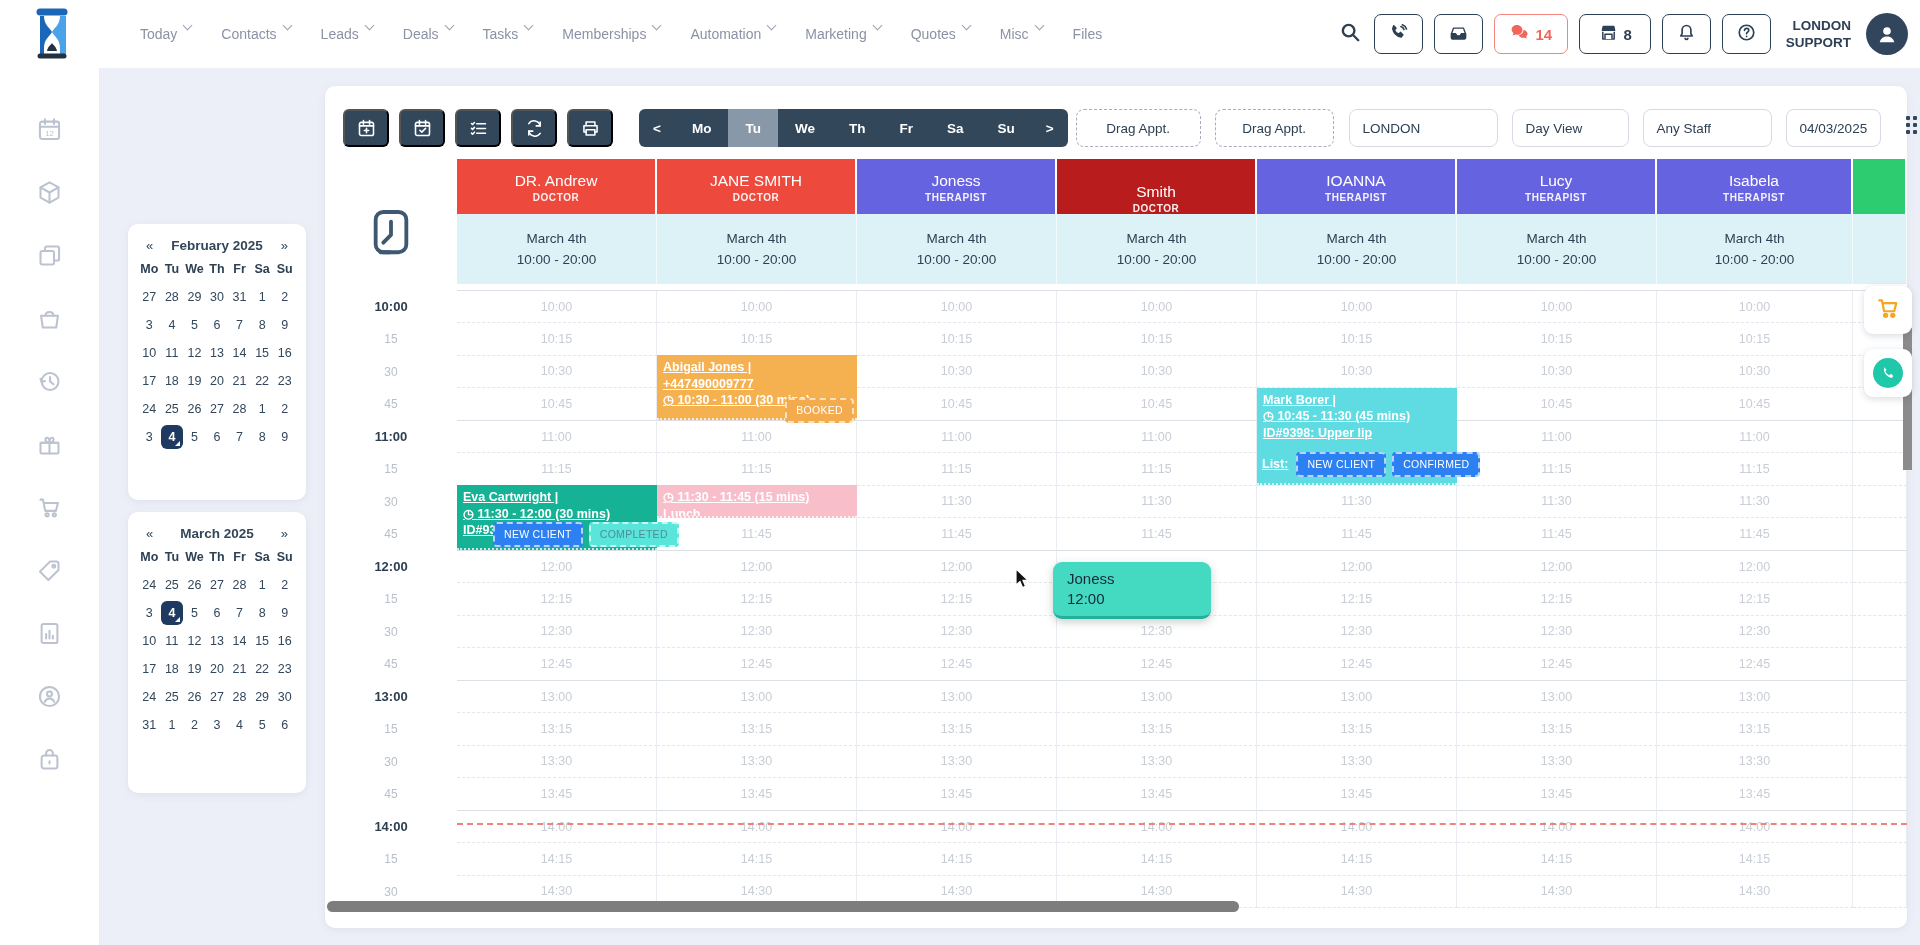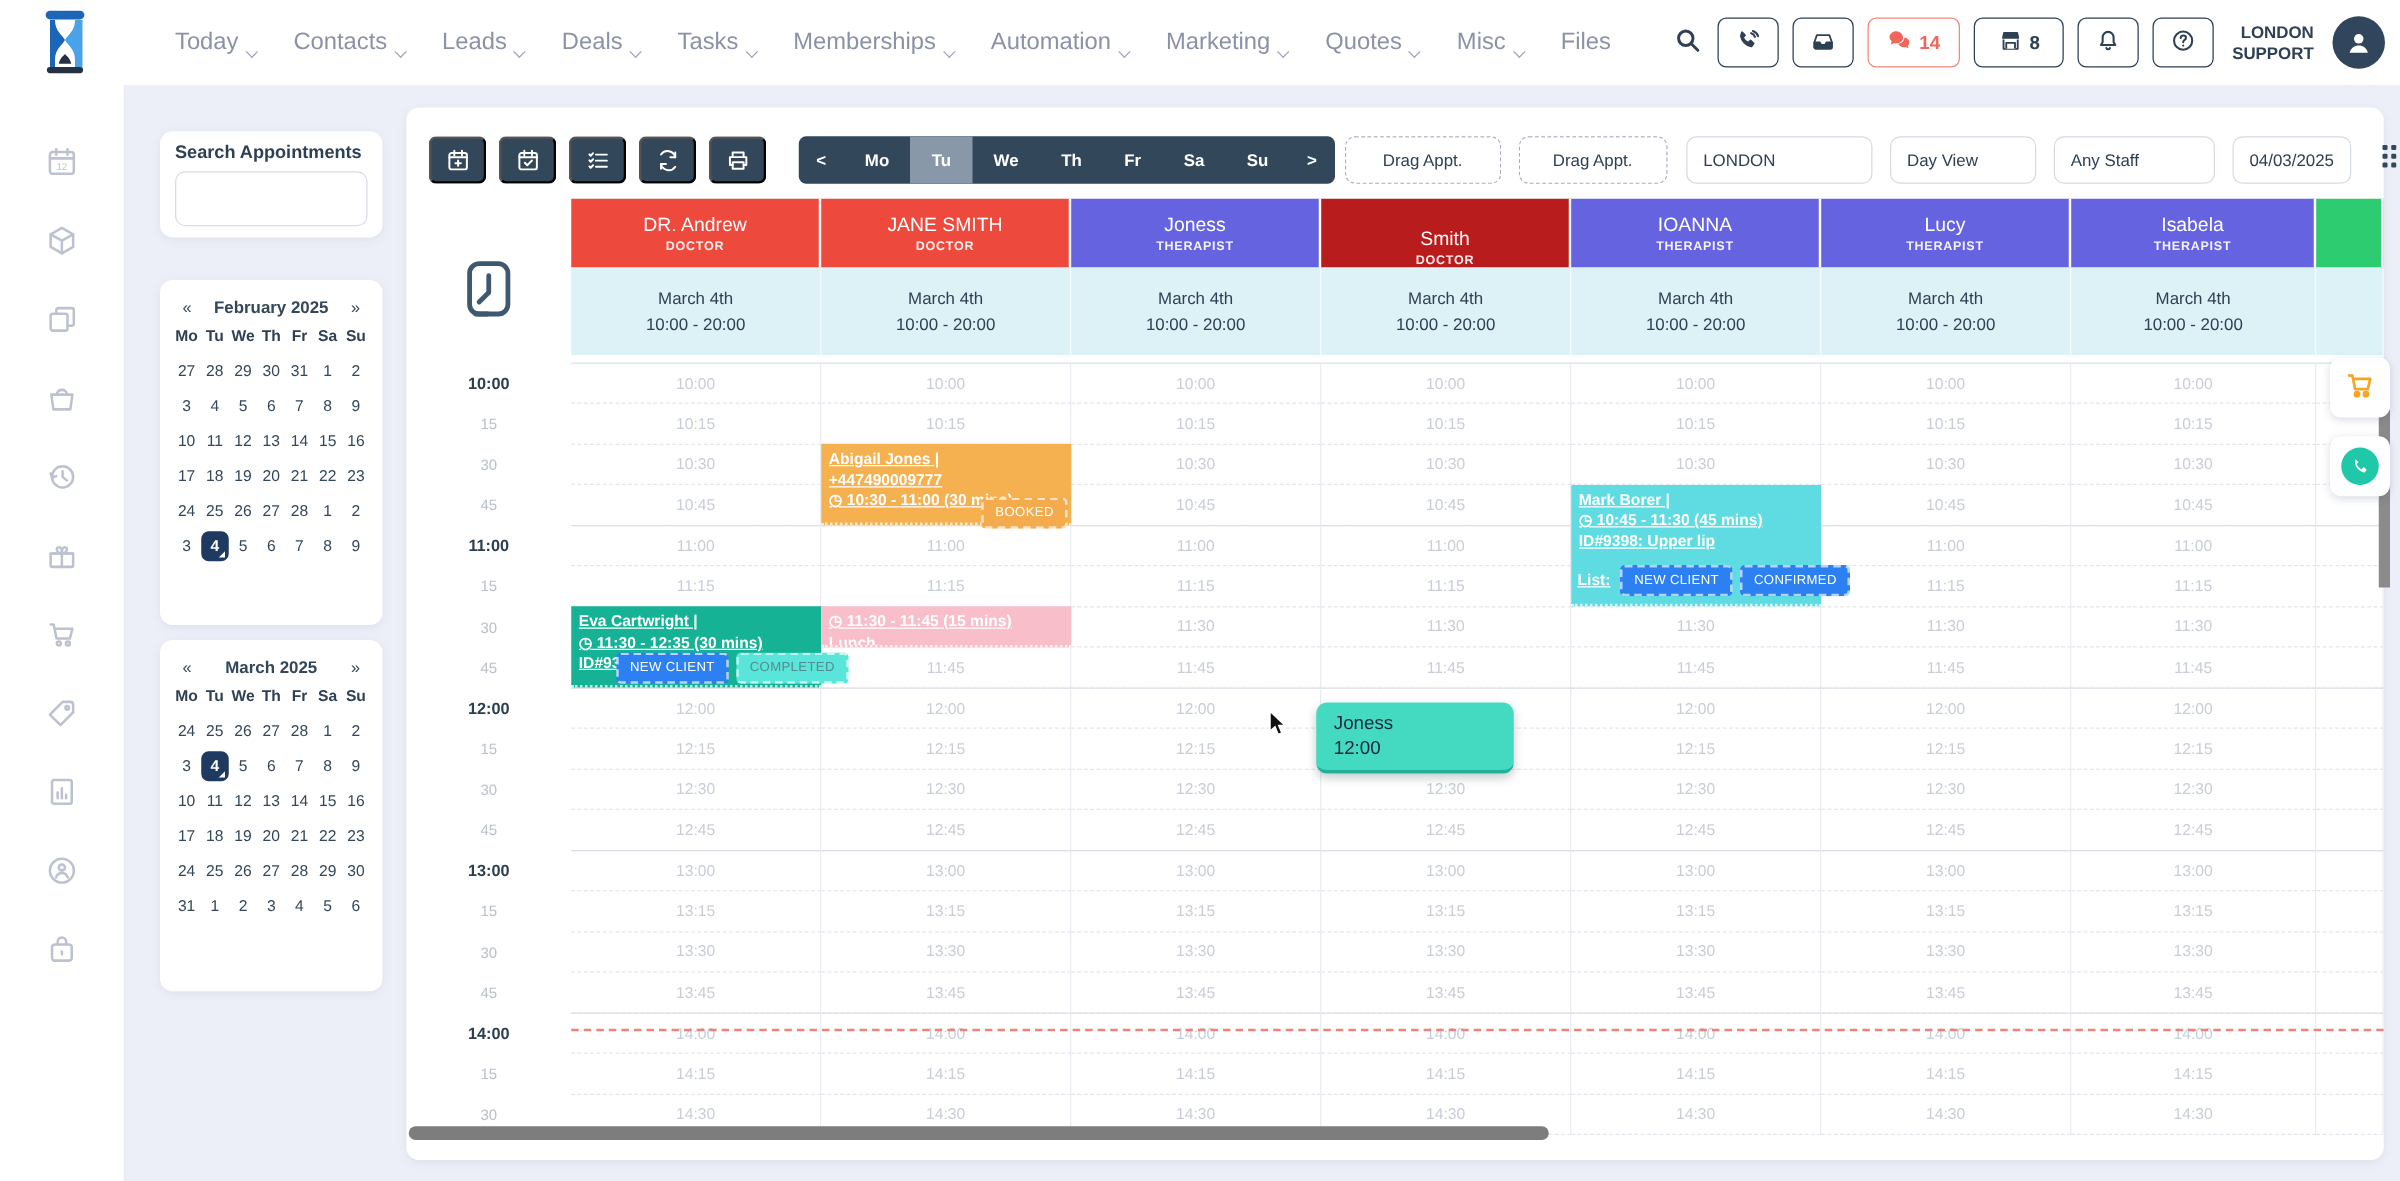--- a/index.html
+++ b/index.html
@@ -3,21 +3,21 @@
 <meta charset="utf-8">
 <style>
   * { box-sizing: border-box; }
   html,body { margin:0; padding:0; width:1920px; height:945px; overflow:hidden;
     font-family:"Liberation Sans", sans-serif; background:#edeff8; color:#33475b; }
 
   
   .topbar { position:absolute; left:0; top:0; width:1920px; height:68px; background:#fff; z-index:30; }
   .logo { position:absolute; left:24px; top:6px; width:56px; height:56px; }
   .top-nav { position:absolute; left:140px; top:0; height:68px; display:flex; align-items:center; gap:30px; }
-  .nav-item { color:#8b92a6; font-size:19px; display:flex; align-items:flex-end; gap:7px; cursor:pointer; white-space:nowrap; }
+  .nav-item { color:#8b92a6; font-size:14px; display:flex; align-items:flex-start; gap:7px; cursor:pointer; white-space:nowrap; }
   .chev { width:7px; height:7px; border-right:1.7px solid #9aa1b3; border-bottom:1.7px solid #9aa1b3; transform:rotate(45deg); margin-top:-4px; }
   .top-right { position:absolute; right:12px; top:0; height:68px; display:flex; align-items:center; gap:11px; }
   .tb-iconbtn { width:49px; height:40px; border:1.7px solid #2e4054; border-radius:7px; display:flex; align-items:center; justify-content:center; gap:5px; color:#2e4054; background:#fff; cursor:pointer; }
   .tb-iconbtn svg { width:21px; height:21px; }
   .tb-iconbtn.alert { border-color:#f2867c; color:#f2655a; width:74px; }
   .tb-iconbtn.wide { width:72px; }
   .tb-count { font-size:15px; font-weight:bold; }
   .search-glyph { color:#2e4054; margin-right:2px; }
   .search-glyph svg { width:22px; height:22px; }
   .user-name { text-align:right; font-size:13.5px; font-weight:bold; color:#2e4054; line-height:17px; margin:0 4px; }
@@ -282,24 +282,20 @@
         <path d="M7.8 16.8c.8-2.1 2.4-3.1 4.2-3.1s3.4 1 4.2 3.1"></path>
       </svg></div>
     <div class="side-ic"><svg viewBox="0 0 24 24" fill="none" stroke="currentColor" stroke-width="1.8" stroke-linecap="round" stroke-linejoin="round">
         <rect x="5" y="8.5" width="14" height="11.5" rx="2"></rect>
         <path d="M9 8.5V6.5a3 3 0 016 0v2M12 13.5v2"></path>
       </svg></div>
   </aside>
 
 <div class="content">
 
-  <div class="card search-card">
-    <div class="search-title">Search Appointments</div>
-    <input class="search-input" value="" style="">
-  </div>
 
   <div class="card minical m0" id="minical-0">
       <div class="mc-head">
         <span class="mc-arrow">«</span>
         <span class="mc-title">February 2025</span>
         <span class="mc-arrow">»</span>
       </div>
       <div class="mc-grid">
         <span class="mc-dow">Mo</span>
         <span class="mc-dow">Tu</span>
@@ -763,21 +759,21 @@
           <div class="cell" style="left: 1396px; top: 357.5px; width: 54px;"></div>
           <div class="cell hour" style="left: 1396px; top: 390px; width: 54px;"></div>
           <div class="cell" style="left: 1396px; top: 422.5px; width: 54px;"></div>
           <div class="cell" style="left: 1396px; top: 455px; width: 54px;"></div>
           <div class="cell" style="left: 1396px; top: 487.5px; width: 54px;"></div>
           <div class="cell hour" style="left: 1396px; top: 520px; width: 54px;"></div>
           <div class="cell" style="left: 1396px; top: 552.5px; width: 54px;"></div>
           <div class="cell" style="left: 1396px; top: 585px; width: 54px;"></div>
           <div class="appt a-eva" style="left: 0px; top: 195px; width: 200px; height: 65px; background: rgb(21, 178, 149);">
             <div class="ln">Eva Cartwright |</div>
-            <div class="ln">◷ 11:30 - 12:35 (30 mins)</div>
+            <div class="ln">◷ 11:30 - 12:00 (30 mins)</div>
             <div class="ln">ID#9399: Full face</div>
             <div class="badges">
               <span class="badge blue">NEW CLIENT</span>
               <span class="badge teal">COMPLETED</span>
             </div>
           </div>
           <div class="appt a-abigail" style="left: 200px; top: 65px; width: 200px; height: 65px; background: rgb(245, 176, 80);">
             <div class="ln">Abigail Jones |</div>
             <div class="ln">+447490009777</div>
             <div class="ln">◷ 10:30 - 11:00 (30 mins)</div>

